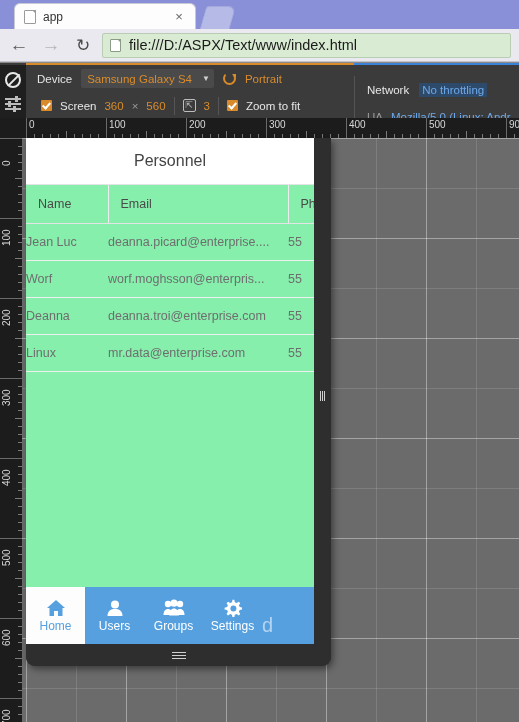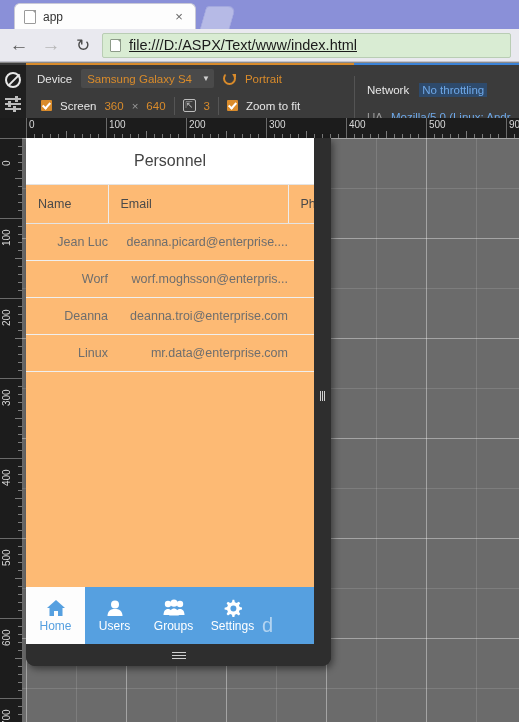--- a/index.html
+++ b/index.html
@@ -73,21 +73,21 @@
     width: 11px; height: 13px; margin: 0 8px 0 7px; flex: 0 0 auto;
     background: #fff; border: 1px solid #8c9a88; border-radius: 1px;
     position: relative;
   }
   .omni-icon::after {
     content: ""; position: absolute; right: -1px; top: -1px;
     border-width: 0 4px 4px 0; border-style: solid;
     border-color: transparent #8c9a88 transparent transparent;
   }
   .omni-url {
-    font-size: 14.5px; color: #1b1b1b; white-space: nowrap; overflow: hidden; text-decoration: underline;
+    font-size: 14.5px; color: #1b1b1b; white-space: nowrap; overflow: hidden;
   }
 
   
   .devbar {
     position: absolute; left: 0; top: 62px; width: 519px; height: 56px;
     background: #3b3b3b;
     border-top: 1px solid #8a8a8a;
   }
   .devbar-accent-left {
     position: absolute; left: 26px; top: 0; width: 328px; height: 2px;
@@ -230,40 +230,39 @@
   .resize-v span { width: 1px; height: 10px; background: #cfcfcf; display: block; }
   .device-bottom {
     position: absolute; left: 0; top: 506px; width: 305px; height: 22px;
     background: #2e2e2e; border-radius: 0 0 9px 9px;
     display: flex; align-items: center; justify-content: center;
   }
   .resize-h { display: flex; flex-direction: column; gap: 2px; }
   .resize-h span { width: 14px; height: 1px; background: #cfcfcf; display: block; }
 
   
-  .app { width: 288px; height: 506px; position: relative; background: #fdba74; }
+  .app { width: 288px; height: 506px; position: relative; background: #86efac; }
   .page-title {
     height: 47px; display: flex; align-items: center; justify-content: center;
     font-size: 16px; color: #444; background: #fff;
     border-bottom: 1px solid #e4e4e4;
   }
   .tbl { width: 100%; border-collapse: collapse; table-layout: fixed; }
   .tbl th {
     font-weight: normal; font-size: 12.5px; color: #4a4a4a;
     text-align: left; padding: 12px 0 12px 12px; height: 37px;
     border-bottom: 1px solid #e4e4e4; border-right: 1px solid #ededed;
     vertical-align: middle; overflow: hidden; white-space: nowrap;
   }
   .tbl td {
     font-size: 12.5px; color: #6e6e6e;
     padding: 11px 0 11px 0; height: 36px;
     border-bottom: 1px solid #efefef;
     vertical-align: middle; overflow: hidden; white-space: nowrap;
     text-overflow: ellipsis;
-    text-align: right;
   }
   .col-name  { width: 82px; }
   .col-email { width: 180px; }
   .col-phone { width: 70px; }
 
   
   .bottomnav {
     position: absolute; left: 0; bottom: 0; width: 288px; height: 57px;
     background: #56a0e0; display: flex; align-items: stretch; overflow: hidden;
   }
@@ -325,21 +324,21 @@
           <span class="caret">▼</span>
         </span>
         <span class="rot-icon"></span>
         <span class="val-orange">Portrait</span>
       </div>
       <div class="devrow r2" style="gap:8px; padding-left:15px;">
         <span class="chk"></span>
         <span class="lbl">Screen</span>
         <span class="val-orange">360</span>
         <span class="lbl dim">×</span>
-        <span class="val-orange">640</span>
+        <span class="val-orange">560</span>
         <span class="vsep"></span>
         <span class="scale-icon">⇱</span>
         <span class="val-orange">3</span>
         <span class="vsep"></span>
         <span class="chk"></span>
         <span class="lbl">Zoom to fit</span>
       </div>
     </div>
 
     <div class="devcol-right">

